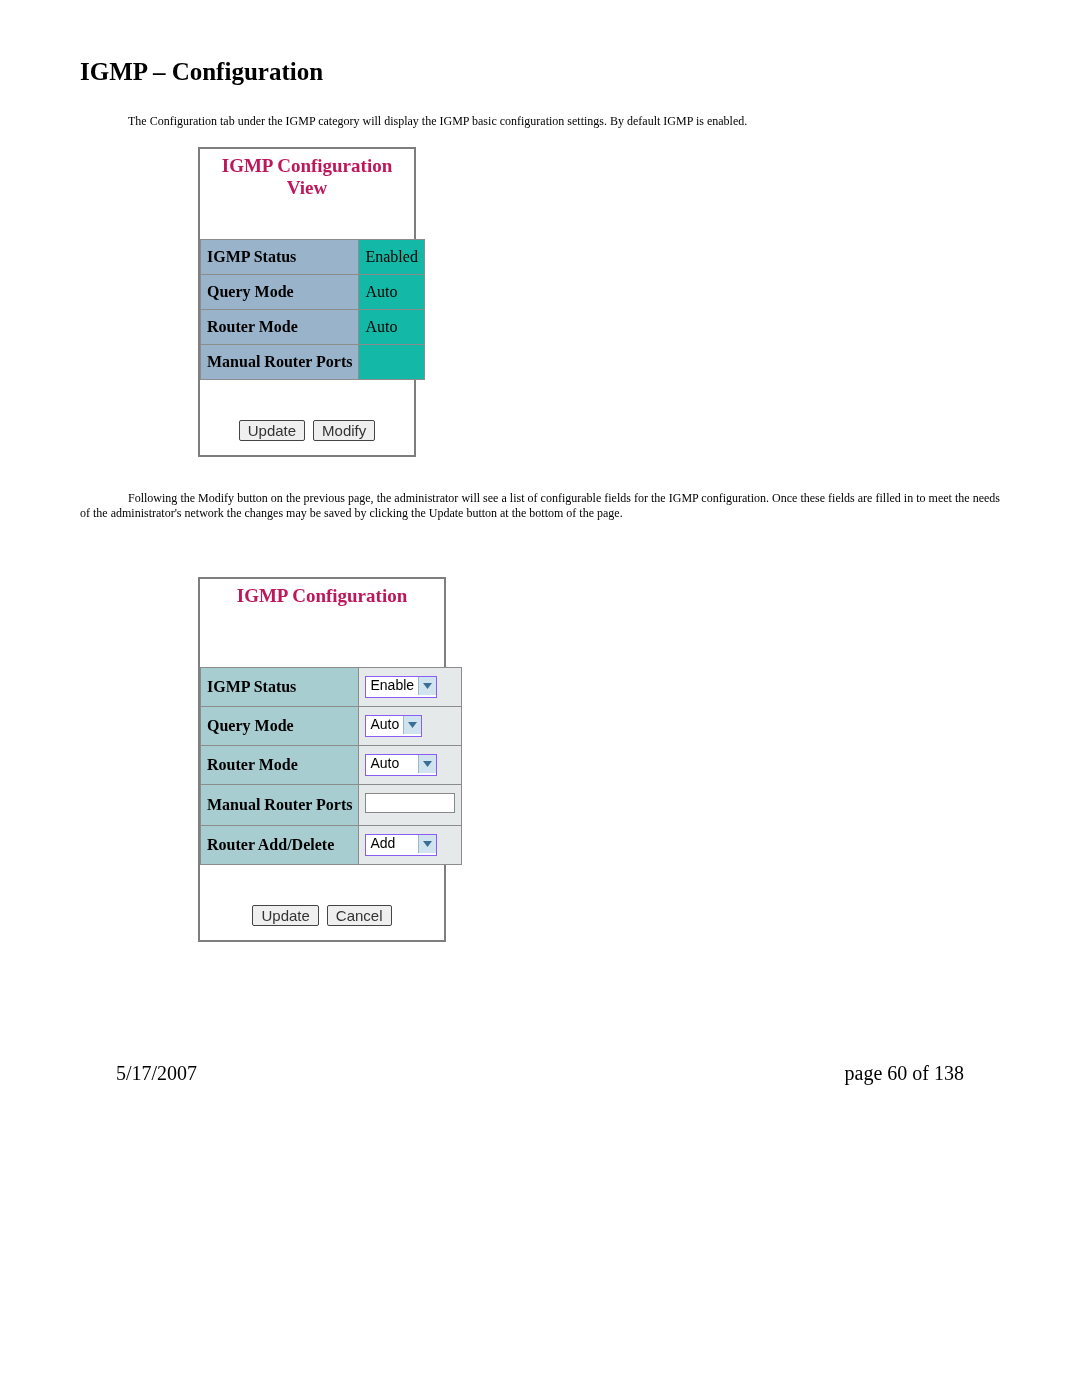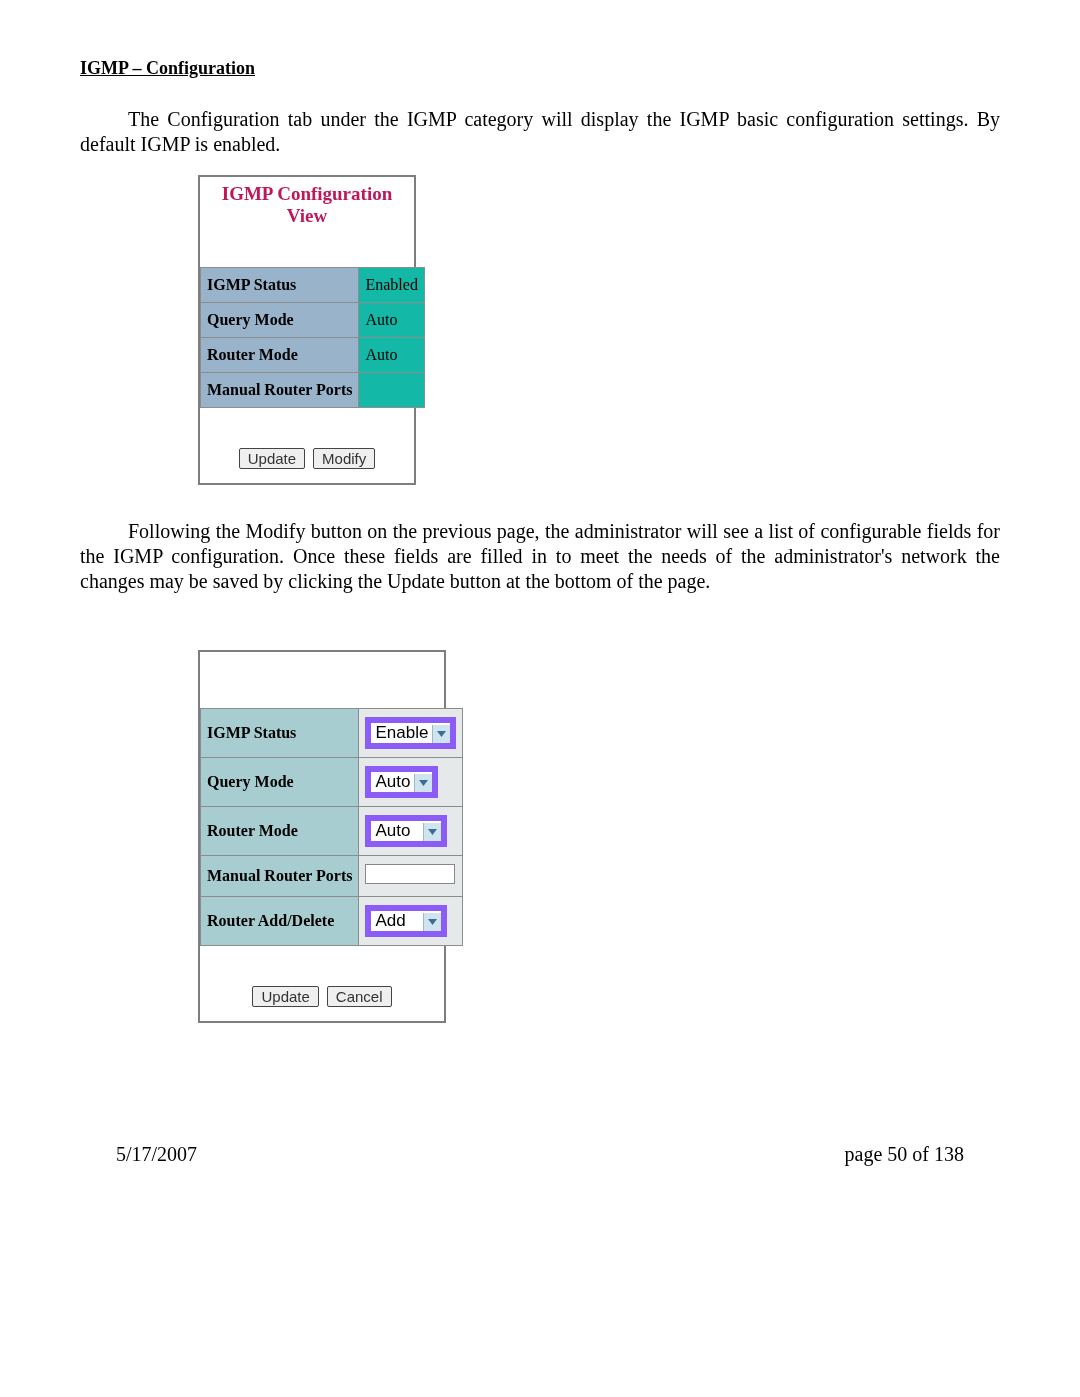--- a/index.html
+++ b/index.html
@@ -8,27 +8,26 @@
     background: #fff;
     font-family: "Times New Roman", Times, serif;
     color: #000;
     width: 1080px;
   }
   .page {
     padding: 58px 80px 30px 80px;
     box-sizing: border-box;
   }
   h2.section-title {
-    font-size: 18px;
+    font-size: 25px;
     font-weight: bold;
     margin: 0 0 28px 0;
-    text-decoration: underline;
   }
   p.body-text {
-    font-size: 20px;
+    font-size: 12px;
     line-height: 1.25;
     margin: 0 0 18px 0;
     text-align: justify;
   }
   .indent {
     text-indent: 48px;
   }
   .panel-wrap {
     margin-left: 118px;
     margin-bottom: 34px;
@@ -75,25 +74,25 @@
     background: #efefef;
     border: 1px solid #444;
     border-radius: 2px;
     padding: 1px 8px;
     margin: 0 2px;
     color: #333;
     cursor: pointer;
   }
   .select-box {
     display: inline-flex;
-    align-items: flex-end;
-    border: 6px solid #8b5cf6;
+    align-items: flex-start;
+    border: 1px solid #8b5cf6;
     background: #fff;
     font-family: Arial, sans-serif;
-    font-size: 17px;
+    font-size: 14px;
     height: 20px;
   }
   .select-box .sel-text {
     padding: 0 4px 0 4px;
   }
   .select-box .sel-arrow {
     width: 17px;
     height: 18px;
     background: #cfe4ef;
     border-left: 1px solid #9cb9cc;
@@ -156,20 +155,21 @@
       </div>
     </div>
   </div>
 
   <p class="body-text indent">Following the Modify button on the previous page, the administrator will see a list of configurable fields for the IGMP configuration.  Once these fields are filled in to meet the needs of the administrator's network the changes may be saved by clicking the Update button at the bottom of the page.</p>
 
   <div class="gap-above-panel2"></div>
 
   <div class="panel-wrap">
     <div class="panel" style="width:244px;">
+      <div class="panel-title">IGMP Configuration</div>
       <table class="cfg" style="width:100%; margin-top:56px;">
         <tbody>
             <tr>
           <td class="label teal-cell">IGMP Status</td>
           <td class="lt-cell" style="width:104px;">
             <span class="select-box">
               <span class="sel-text">Enable</span>
               <span class="sel-arrow">
                 <svg width="9" height="6" viewBox="0 0 9 6">
                       <path d="M0,0 L9,0 L4.5,6 Z" fill="#3b6e94"></path>
@@ -227,16 +227,16 @@
         </table>
       <div class="btn-row">
         <button class="ui-btn">Update</button>
         <button class="ui-btn">Cancel</button>
       </div>
     </div>
   </div>
 
   <div class="footer">
     <span>5/17/2007</span>
-    <span>page 50 of 138</span>
+    <span>page 60 of 138</span>
   </div>
 
 </div>
 
 </body></html>

